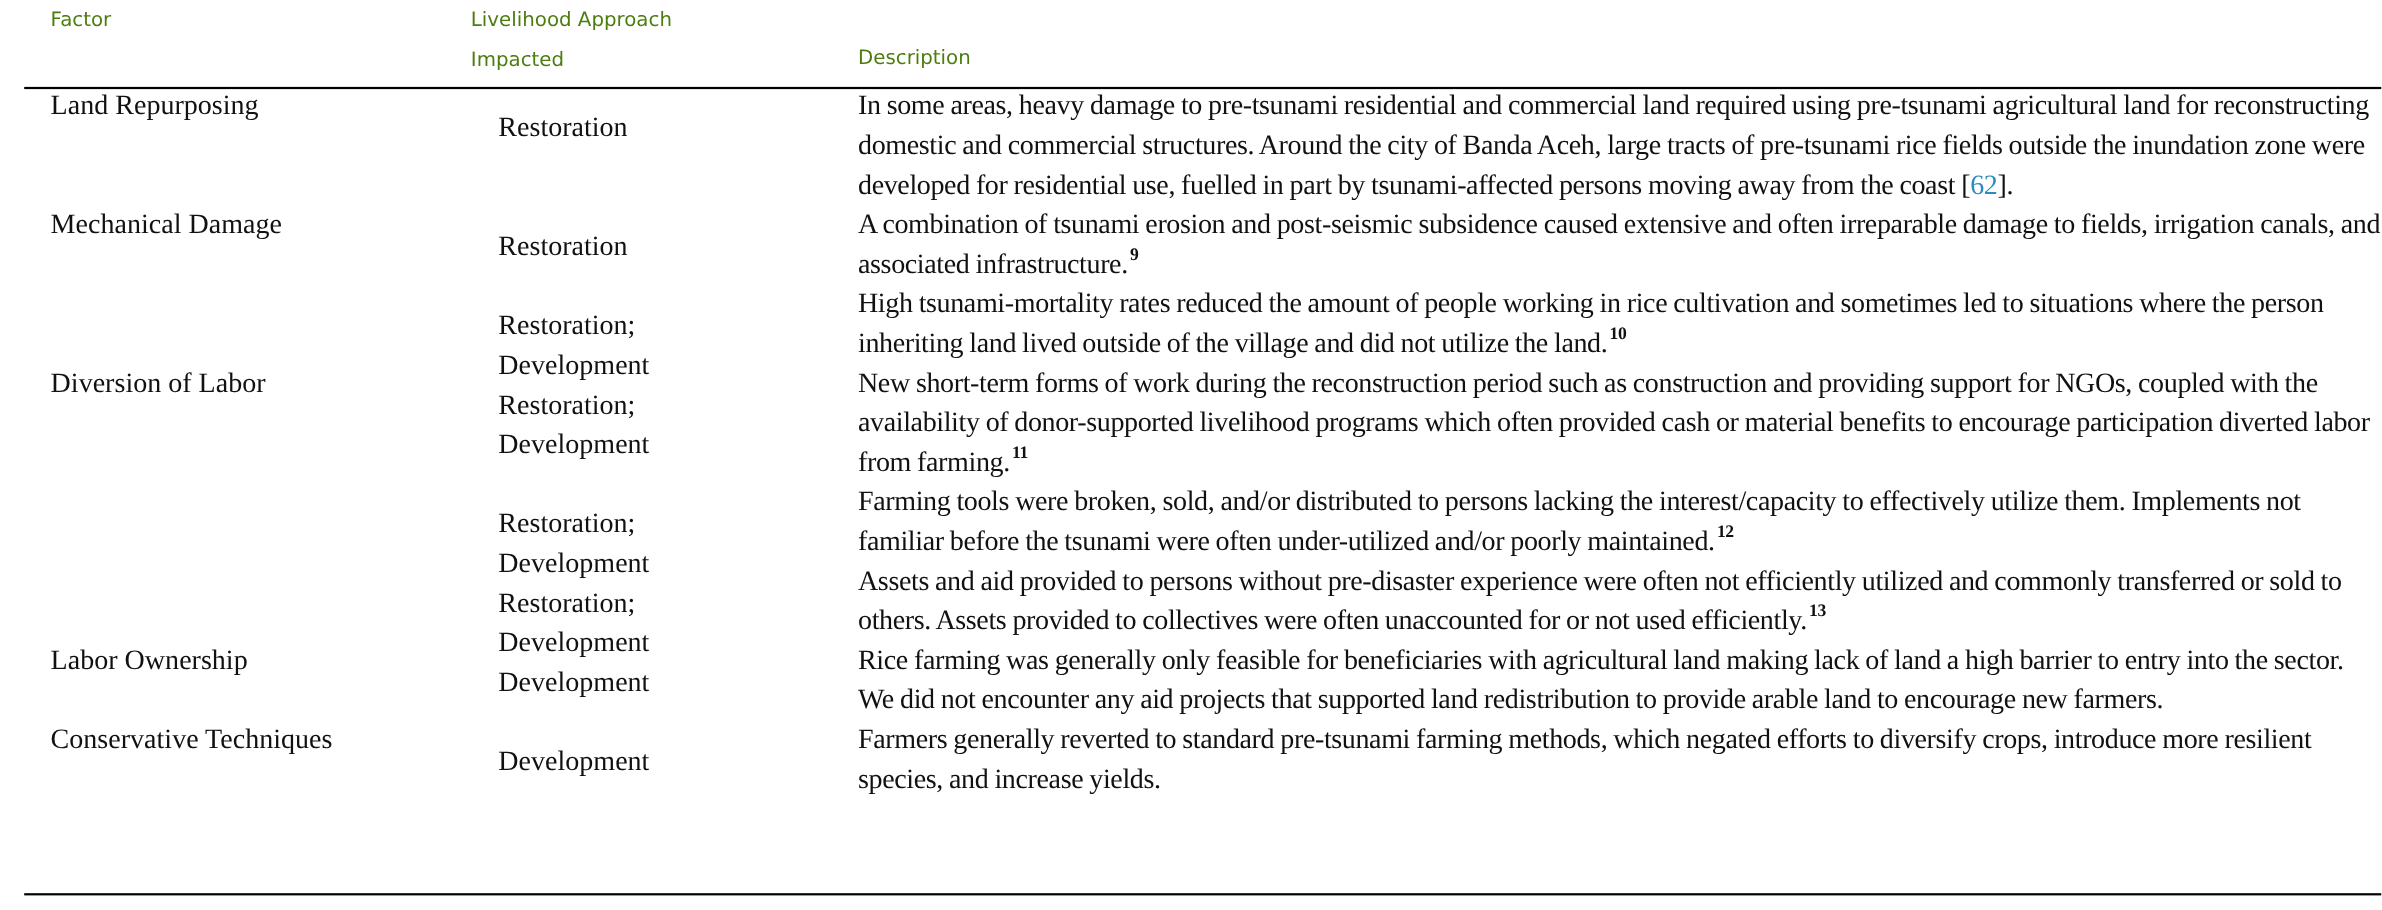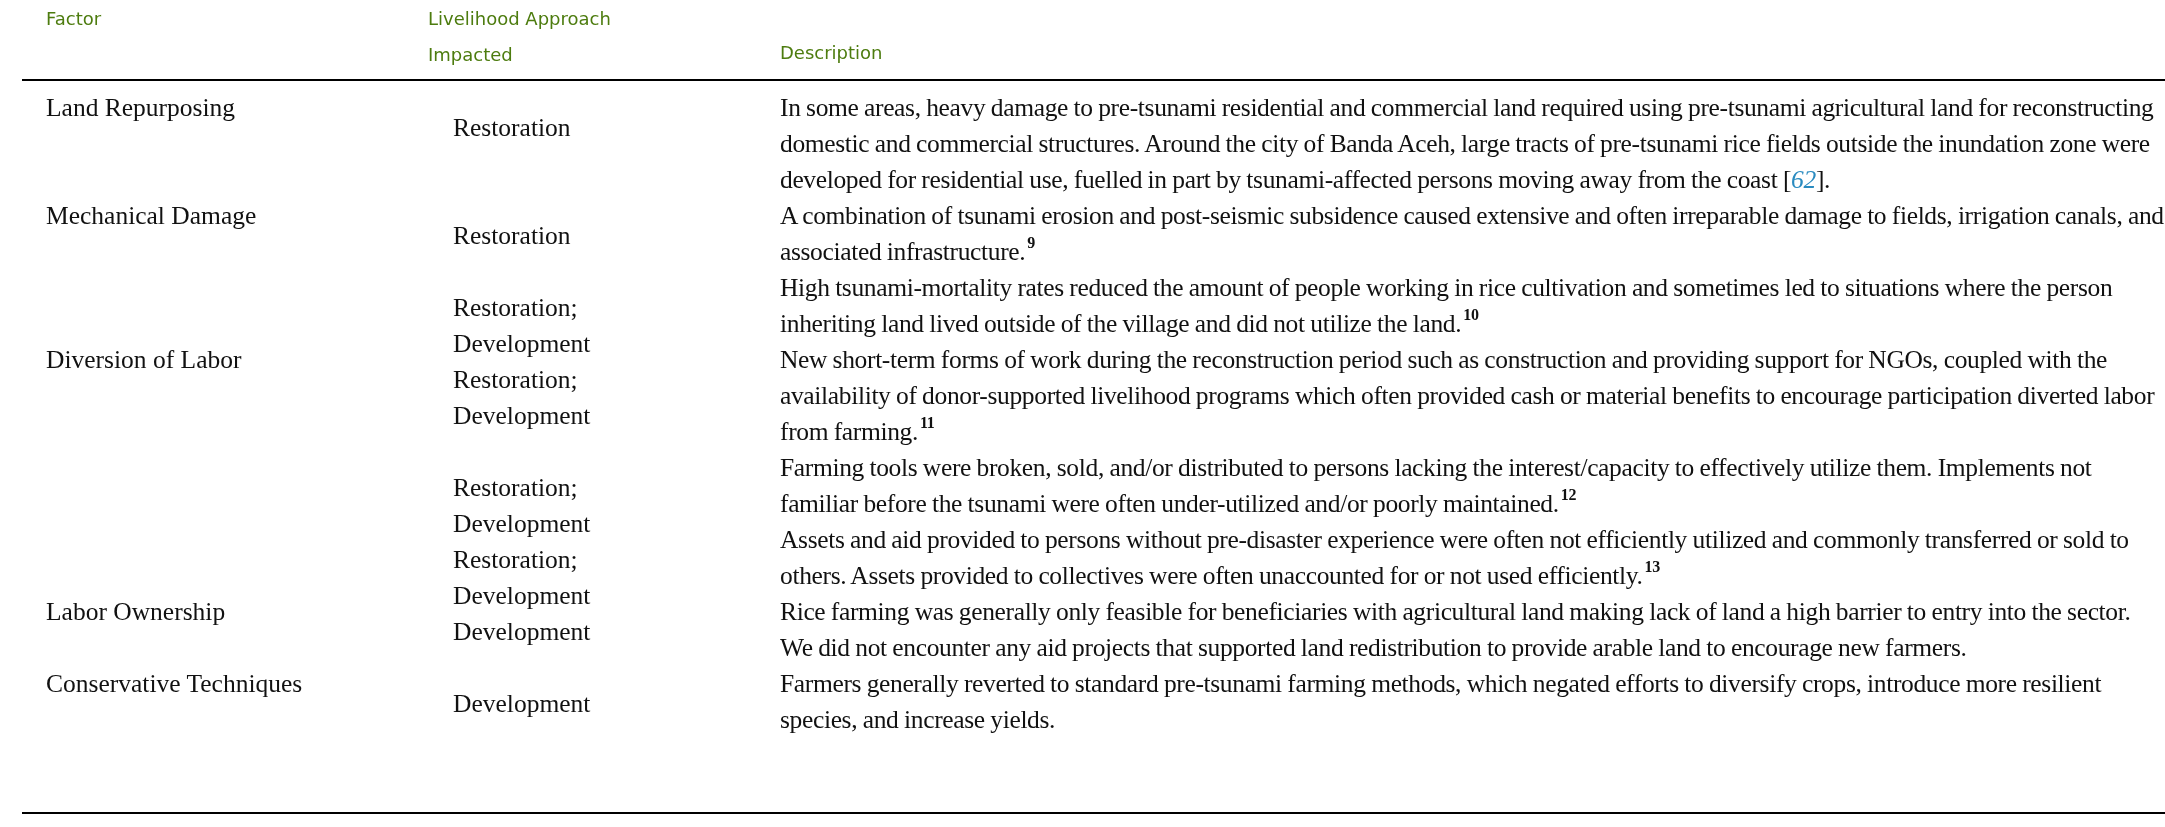--- a/index.html
+++ b/index.html
@@ -4,29 +4,29 @@
   <style>
     html, body { margin: 0; padding: 0; background: #ffffff; }
     body { width: 2165px; height: 827px; overflow: hidden; position: relative; color: #111111; }
     .table-wrap { position: absolute; left: 0; top: 0; width: 2165px; }
     .hdr { position: absolute; top: 0; left: 0; width: 2165px; height: 80px;
            font-family: "DejaVu Sans", sans-serif; font-size: 18px; line-height: 36px; color: #4d7c0f; }
     .hdr .c { position: absolute; top: 1px; }
     .rule { position: absolute; left: 22px; width: 2143px; height: 2px; background: #000; }
     .rule.top { top: 79px; }
     .rule.bottom { top: 812px; }
-    .body { position: absolute; top: 90px; left: 0; width: 1951px;
+    .body { position: absolute; top: 78px; left: 0; width: 1951px;
             font-family: "Liberation Serif", serif; font-size: 25.5px; line-height: 36px; color: #111; }
     .row { position: relative; width: 2165px; }
     .cell { position: absolute; top: 0; }
     .c1 { left: 46px; width: 390px; }
     .c2 { left: 453px; width: 300px; margin-top: 20px; }
     .c3 { position: relative; margin-left: 780px; width: 1388px; letter-spacing: -0.35px; word-spacing: -0.5px; }
     .hang { padding-left: 24px; text-indent: -24px; }
-    .cite { color: #2a8bc0; font-style: italic; }
+    .cite { color: #2a8bc0; }
     sup { font-size: 16px; font-weight: bold; line-height: 0; position: relative; top: -3px; margin-left: 2px; }
   </style>
 </head>
 <body>
 
 <div class="table-wrap">
 
   <div class="hdr">
     <div class="c" style="left:46px;">Factor</div>
     <div class="c" style="left:428px;">

